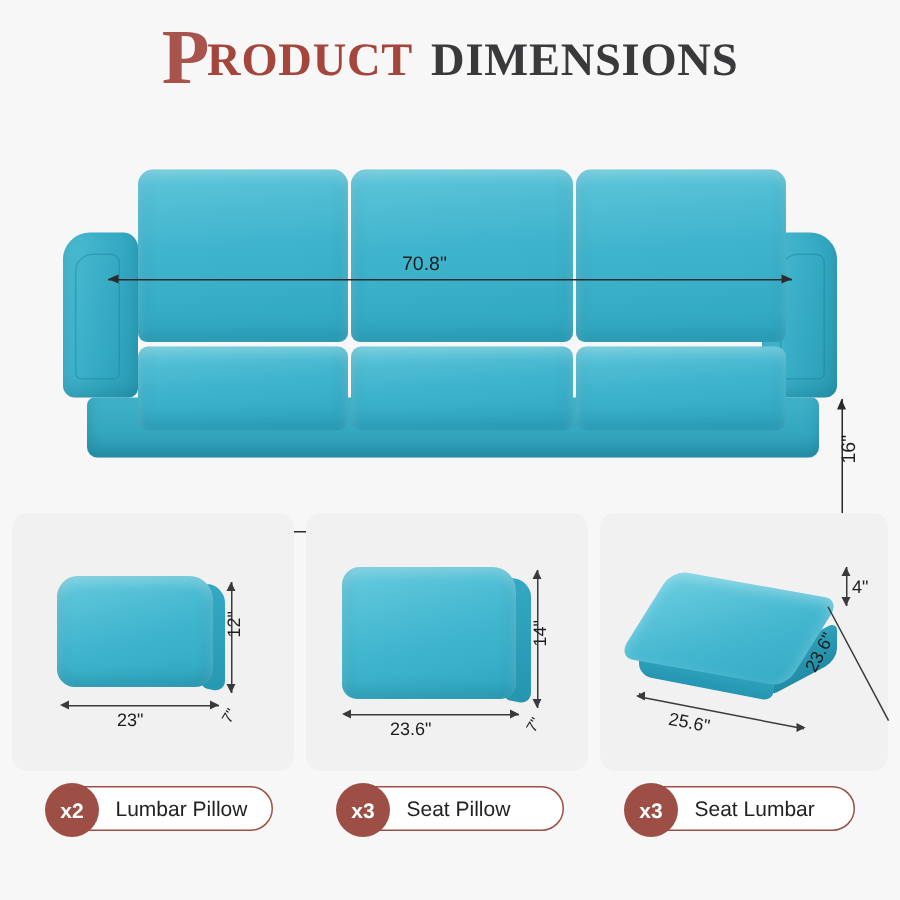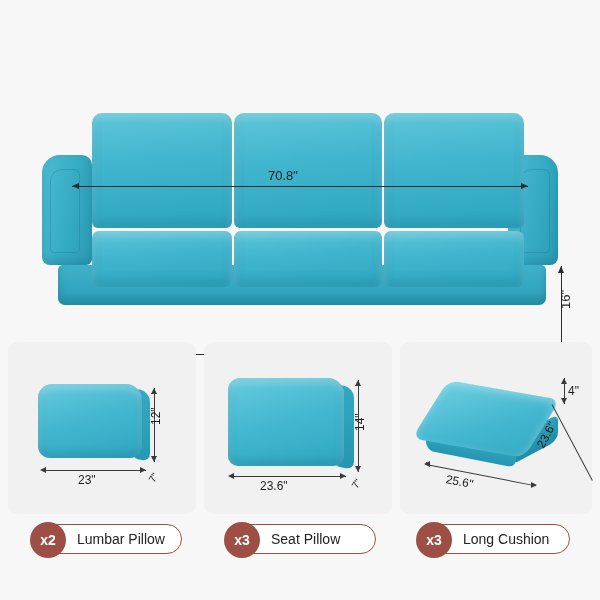--- a/index.html
+++ b/index.html
@@ -204,20 +204,23 @@
   }
   .chip-label {
     margin-left: 44px; font-size: 14px; color: #222; font-weight: normal;
   }
 </style>
 </head>
 <body>
 
 <div id="page">
 
+  <div class="title-wrap">
+    <span class="tl dropcap">P</span><span class="tl word-red">RODUCT</span><span class="tl word-dark">DIMENSIONS</span>
+  </div>
 
   <div class="sofa-area">
 
     <div class="sofa">
       <div class="arm" id="arm-l">
         <div class="arm-inner"></div>
       </div>
       <div class="arm" id="arm-r">
         <div class="arm-inner"></div>
       </div>
@@ -313,17 +316,17 @@
     <div class="chip" id="chip-1">
       <span class="badge">x2</span>
       <span class="chip-label">Lumbar Pillow</span>
     </div>
     <div class="chip" id="chip-2">
       <span class="badge">x3</span>
       <span class="chip-label">Seat Pillow</span>
     </div>
     <div class="chip" id="chip-3">
       <span class="badge">x3</span>
-      <span class="chip-label">Long Cushion</span>
+      <span class="chip-label">Seat Lumbar</span>
     </div>
   </div>
 
 </div>
 
 </body></html>

